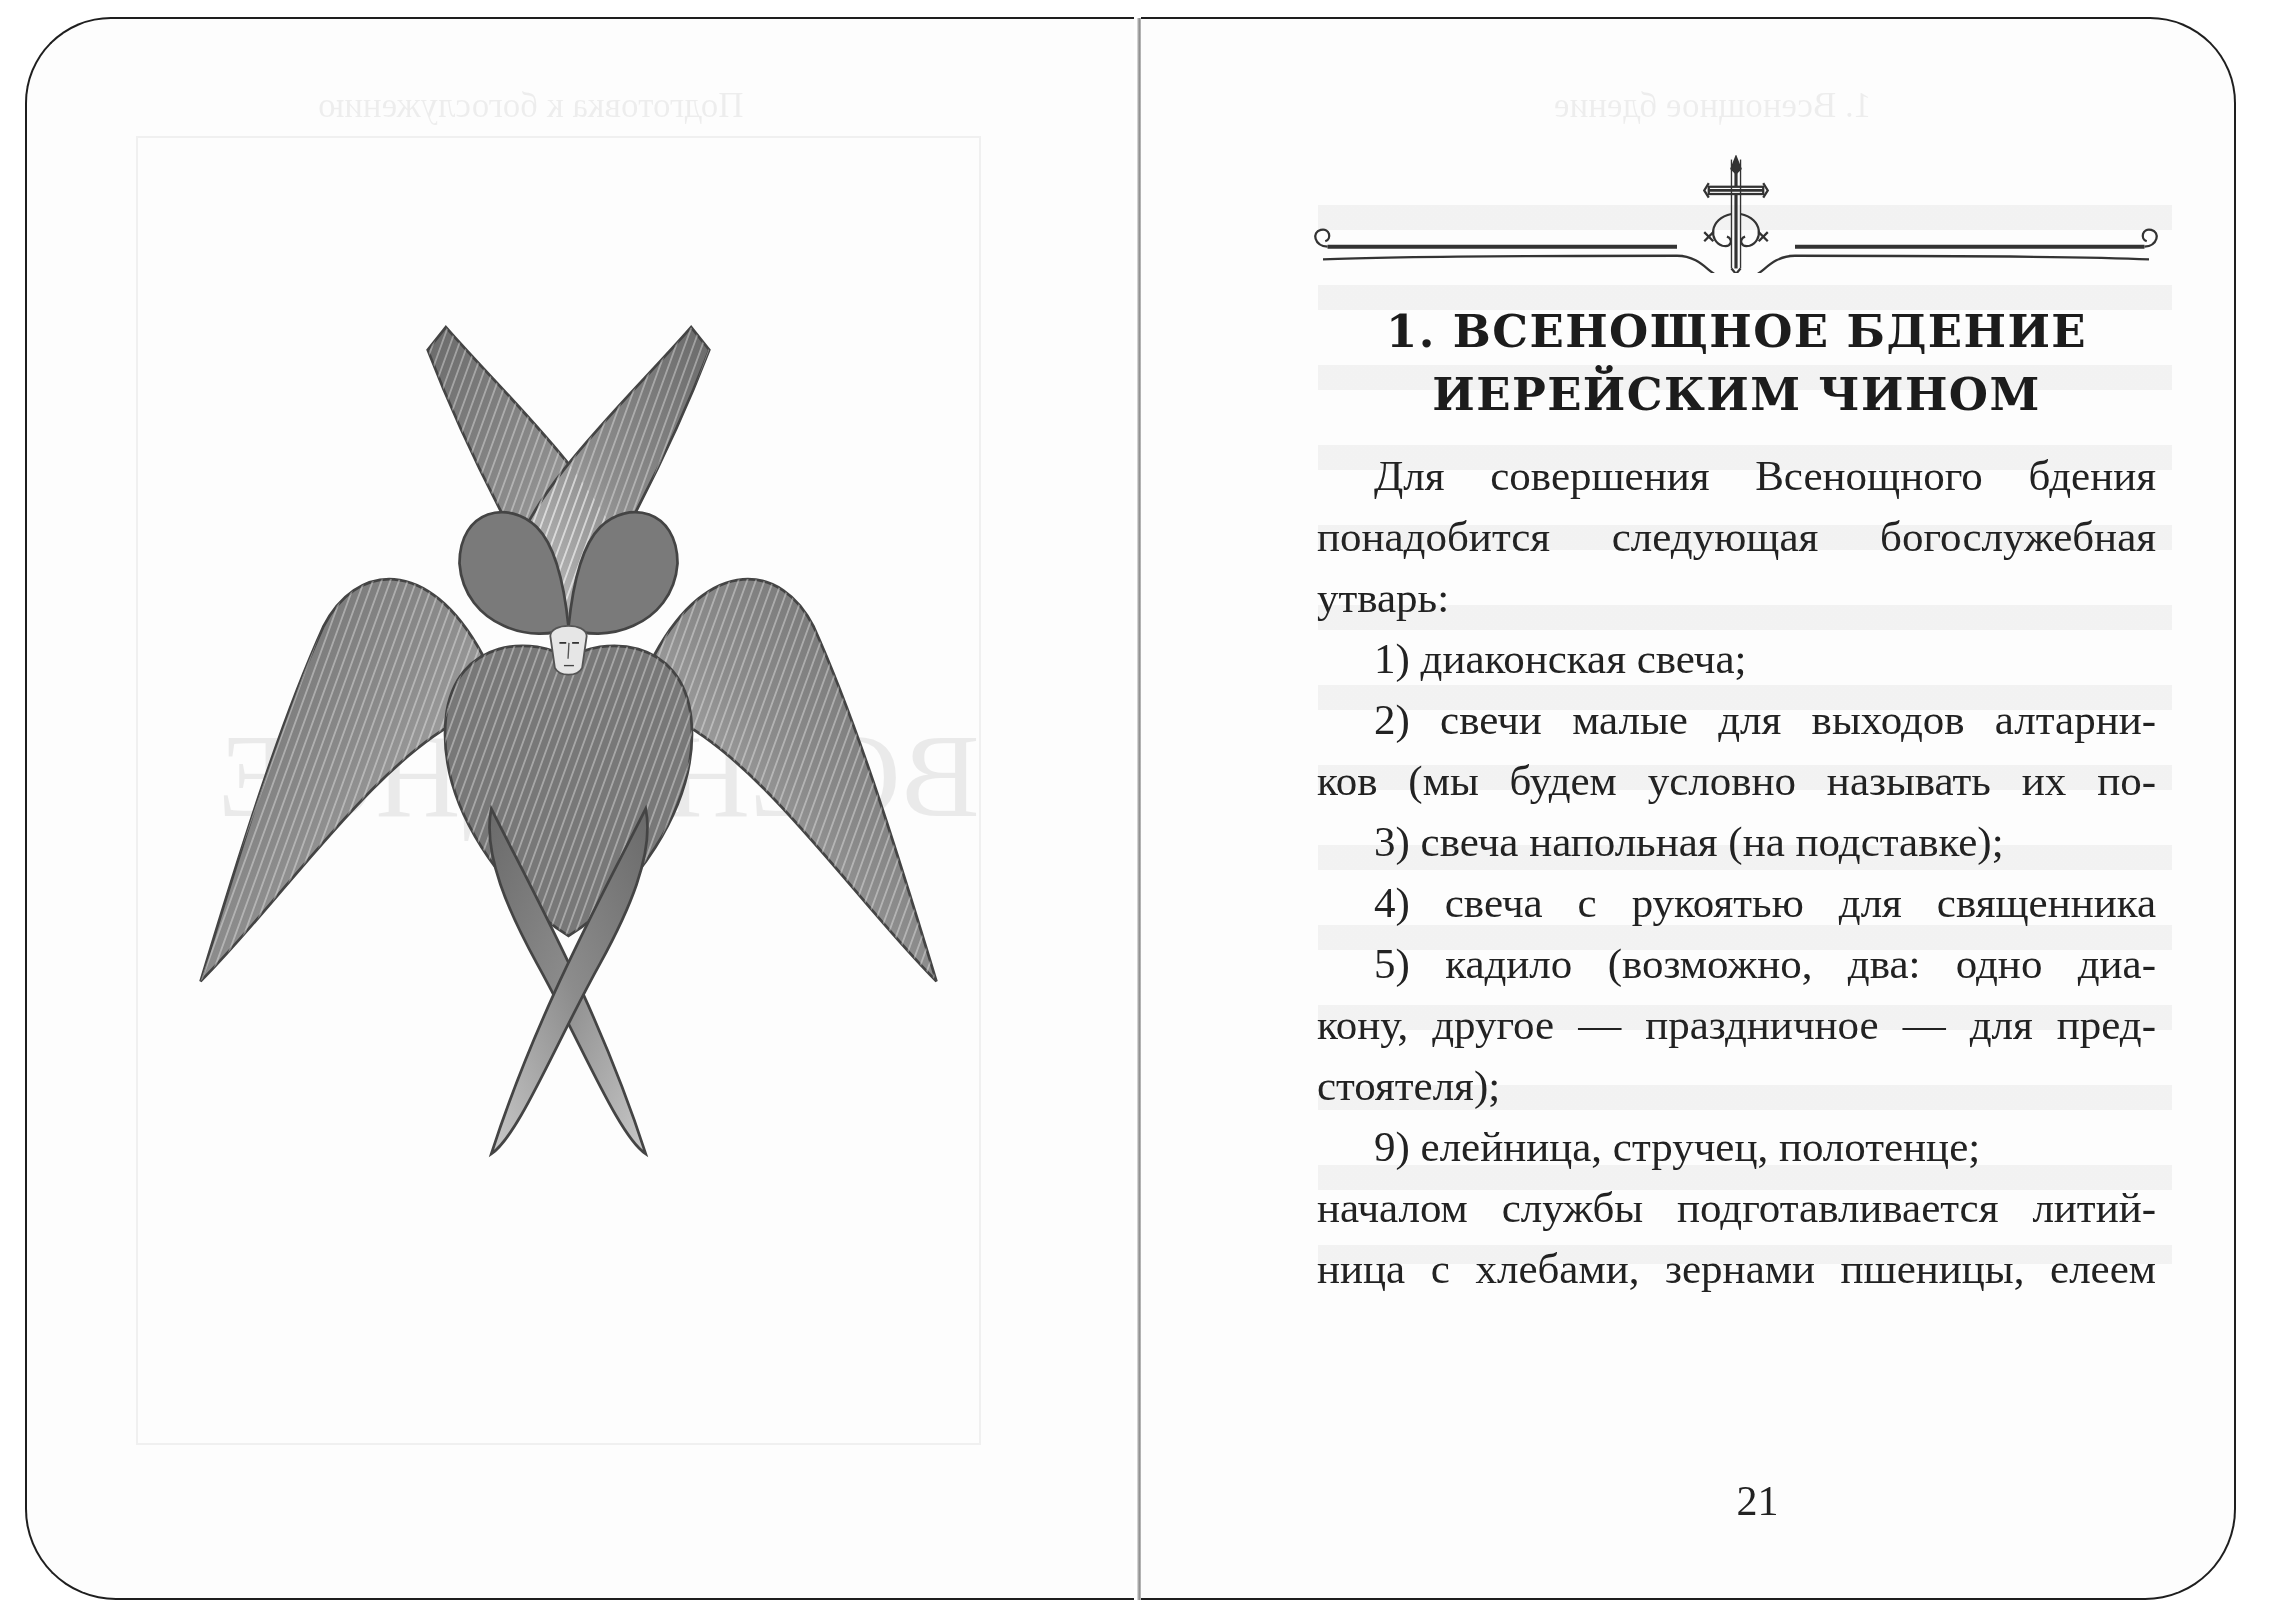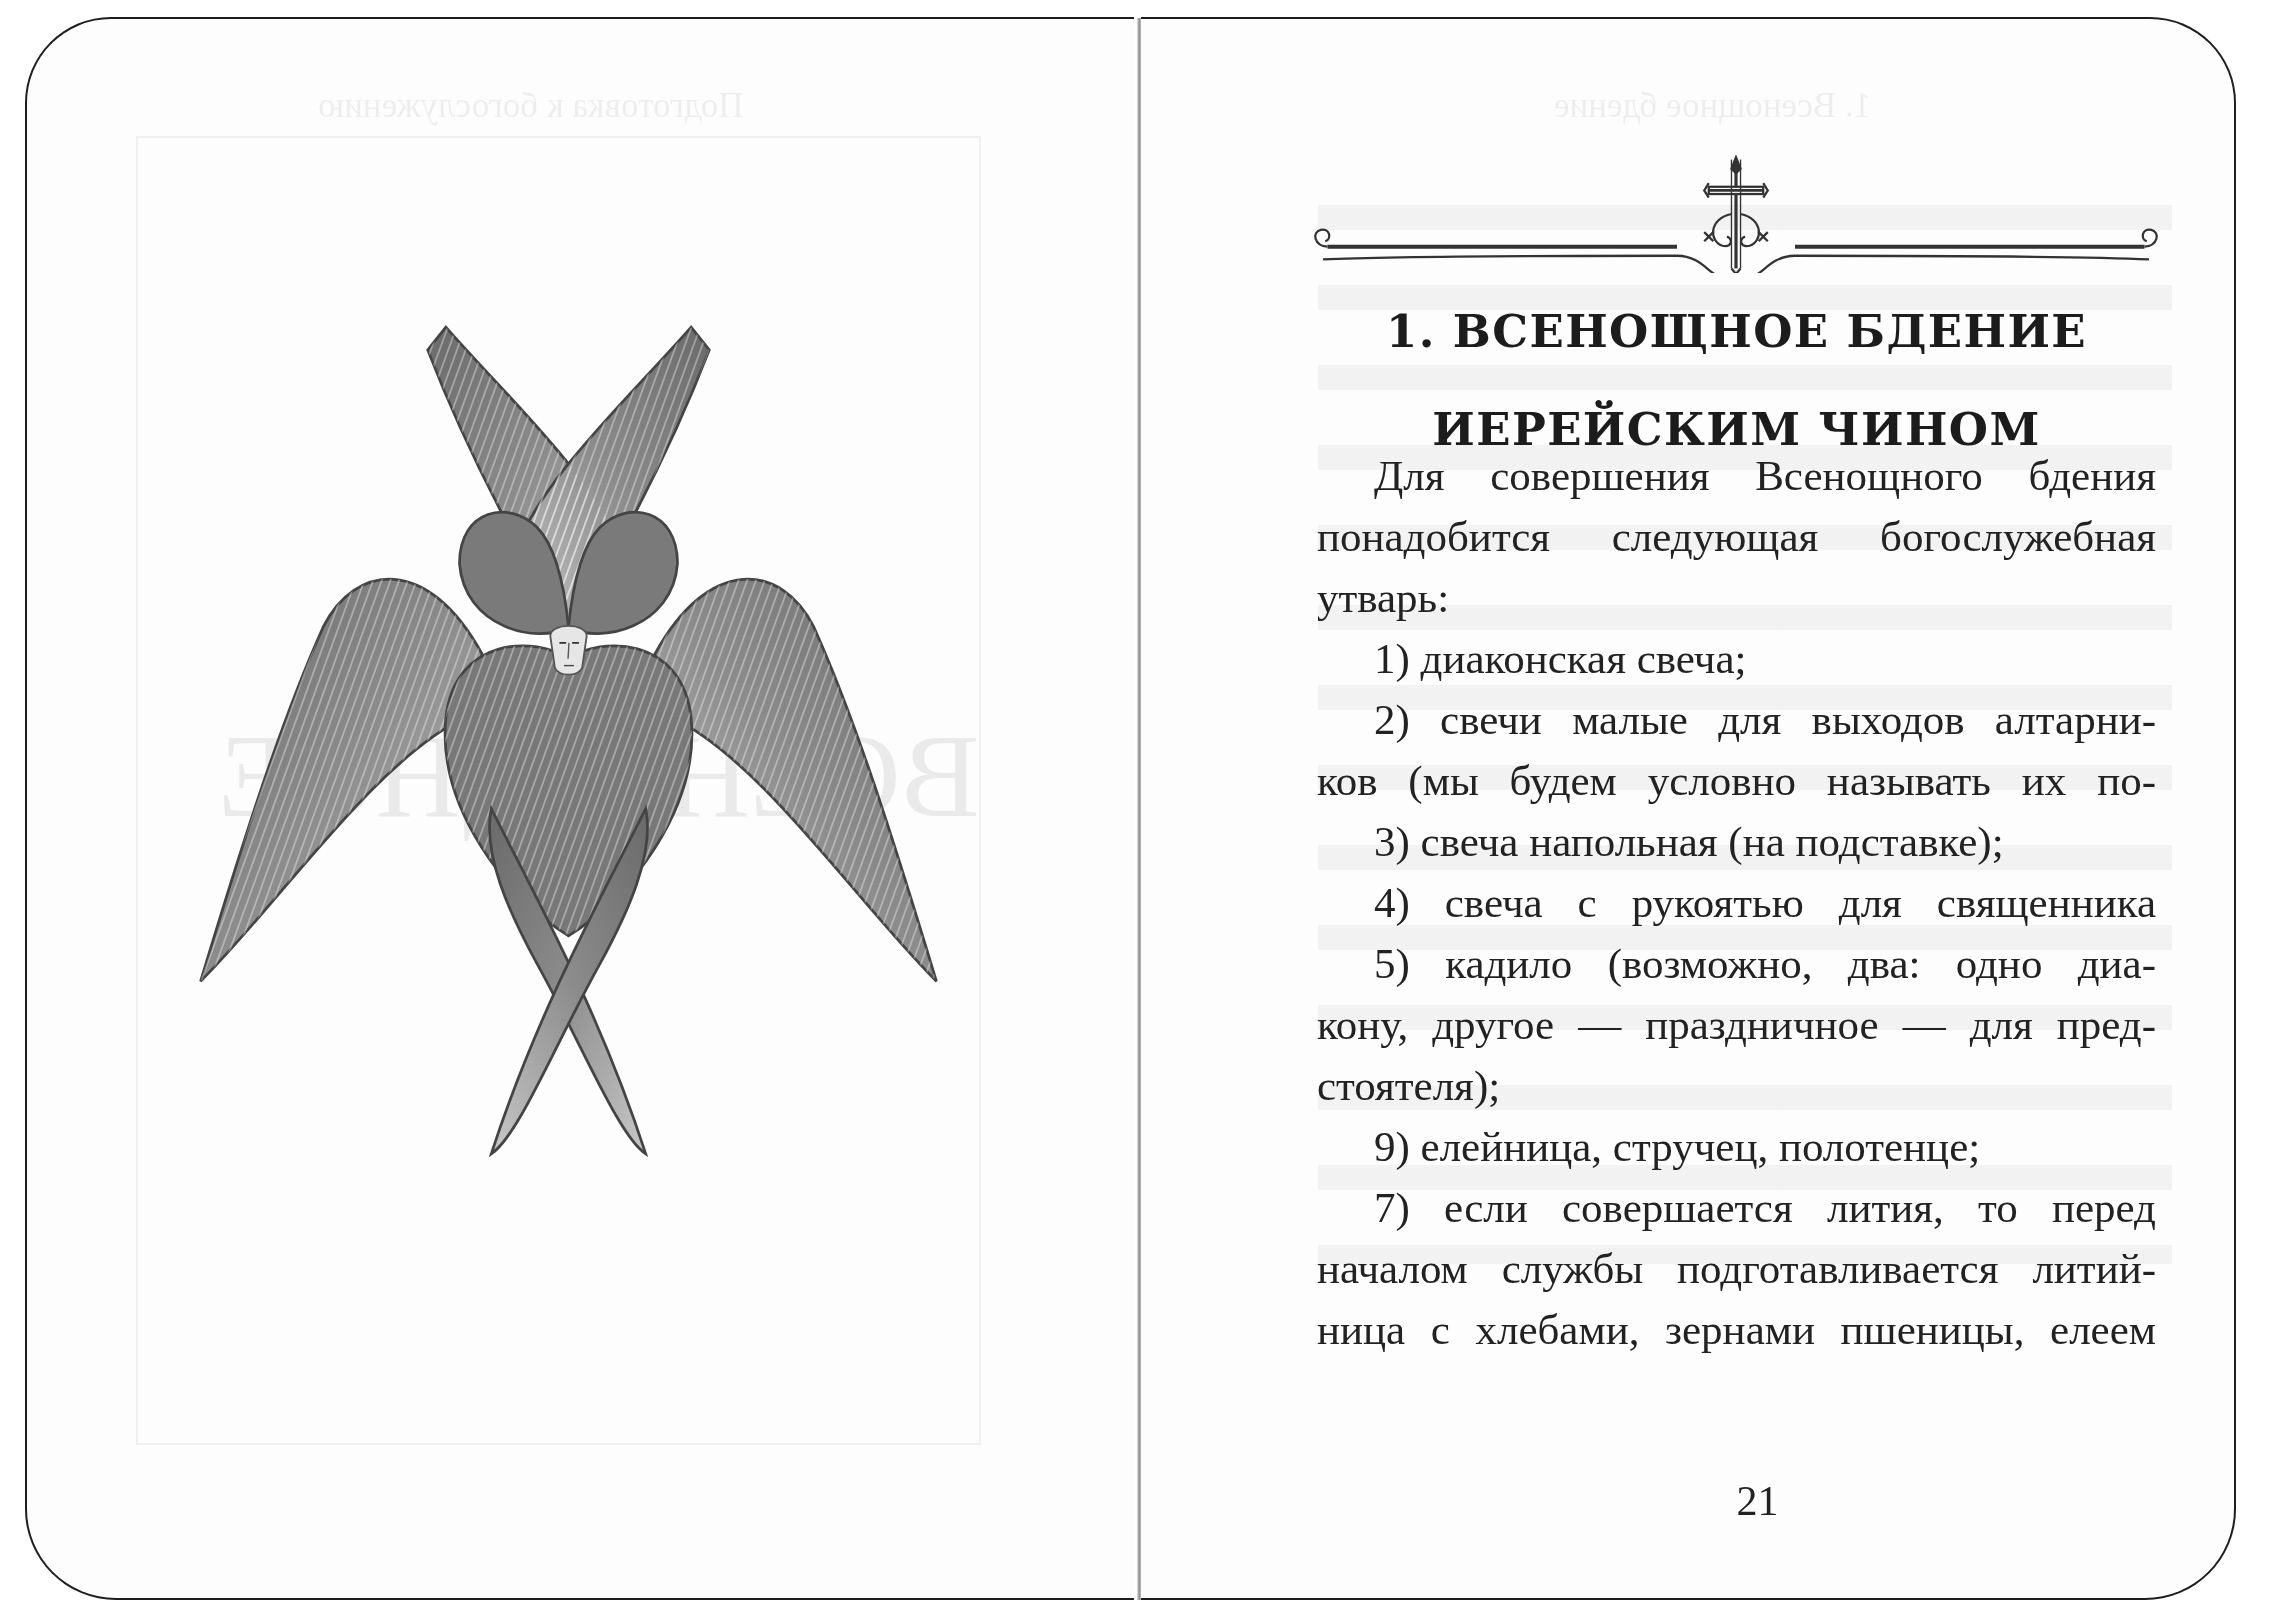--- a/index.html
+++ b/index.html
@@ -139,35 +139,34 @@
     <path d="M930 130 C880 140 880 190 910 200 C930 205 935 185 920 180"></path>
     <path d="M950 130 C1000 140 1000 190 970 200 C950 205 945 185 960 180"></path>
     <path d="M870 170 L890 190 M870 190 L890 170"></path>
     <path d="M990 170 L1010 190 M990 190 L1010 170"></path>
     <path d="M930 250 L940 262 L950 250"></path>
   </g>
 </svg>
 
 <div class="chapter-title">
   <span class="line" style="text-align:center;text-align-last:center;height:63px;">1. ВСЕНОЩНОЕ БДЕНИЕ</span>
-  <span class="line" style="text-align:right;text-align-last:center;height:63px;margin-top:35px;">ИЕРЕЙСКИМ ЧИНОМ</span>
+  <span class="line" style="text-align:right;text-align-last:center;height:63px;">ИЕРЕЙСКИМ ЧИНОМ</span>
 </div>
 
 <div class="body-text">
   <span class="line indent">Для совершения Всенощного бдения</span>
   <span class="line">понадобится следующая богослужебная</span>
   <span class="line last">утварь:</span>
   <span class="line indent last">1) диаконская свеча;</span>
   <span class="line indent">2) свечи малые для выходов алтарни-</span>
   <span class="line">ков (мы будем условно называть их по-</span>
   <span class="line indent last">3) свеча напольная (на подставке);</span>
   <span class="line indent">4) свеча с рукоятью для священника</span>
   <span class="line indent">5) кадило (возможно, два: одно диа-</span>
   <span class="line">кону, другое — праздничное — для пред-</span>
   <span class="line last">стоятеля);</span>
   <span class="line indent last">9) елейница, стручец, полотенце;</span>
-  <span class="line indent">7) если совершается лития, то перед</span>
   <span class="line">началом службы подготавливается литий-</span>
   <span class="line">ница с хлебами, зернами пшеницы, елеем</span>
 </div>
 
 <div class="page-number">21</div>
 
 
 </body></html>

